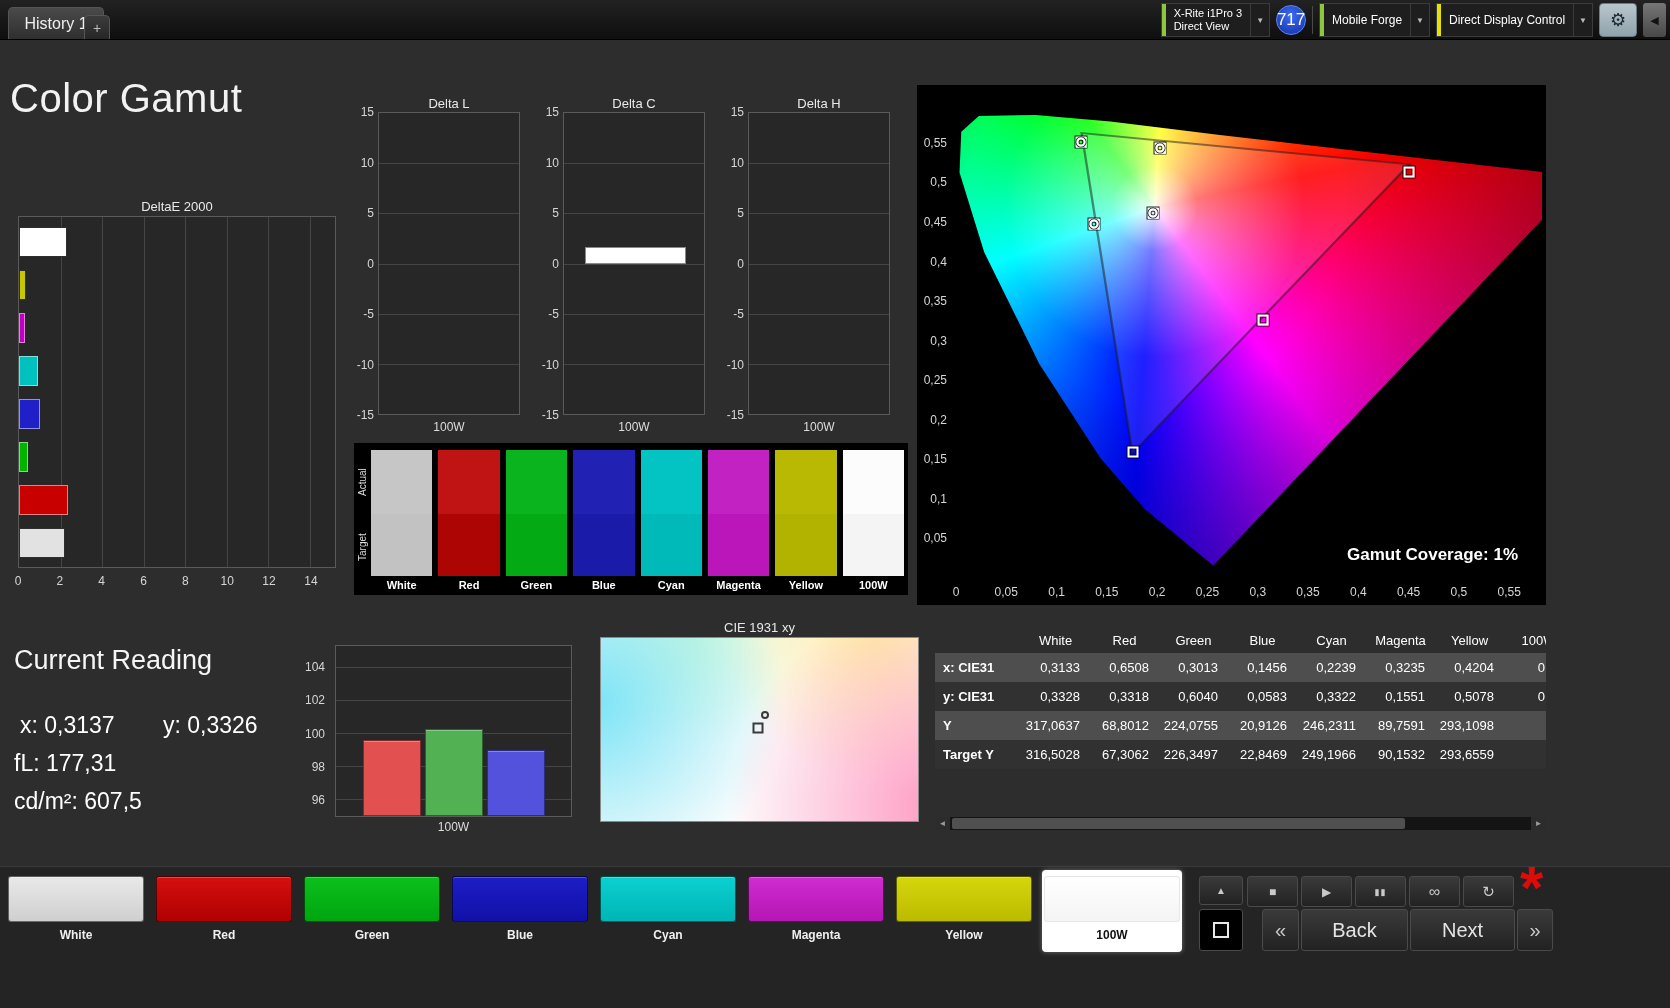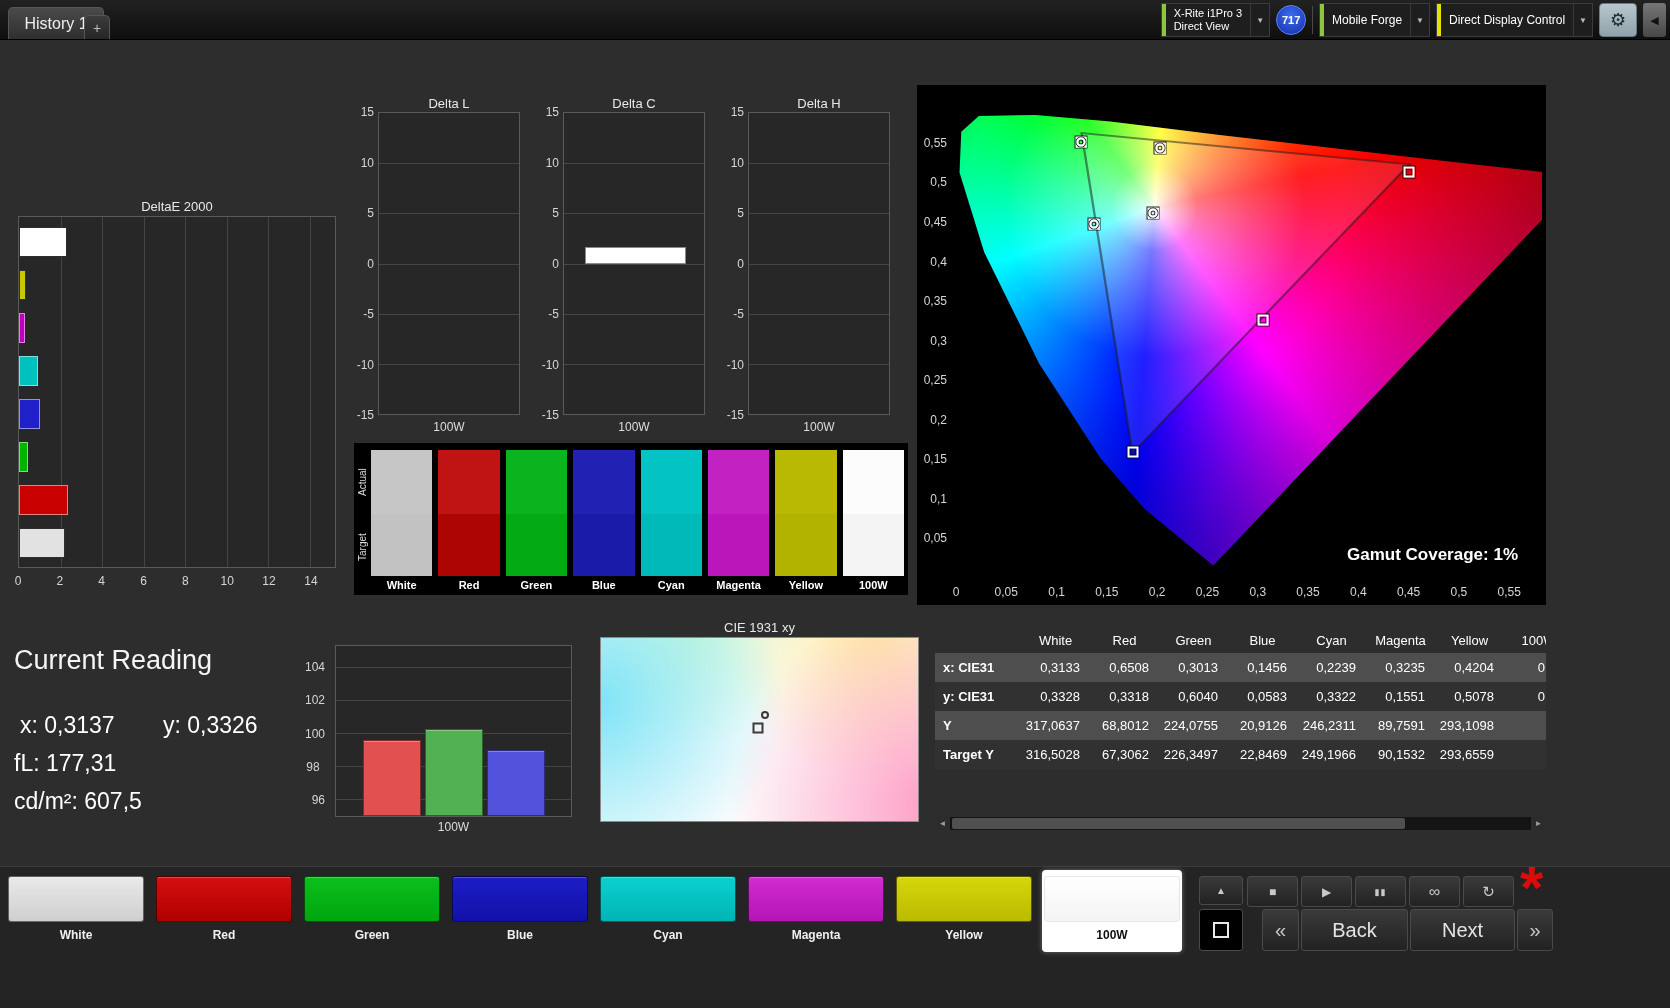--- a/index.html
+++ b/index.html
@@ -9,21 +9,21 @@
   
   .topbar{position:absolute;top:0;left:0;right:0;height:40px;background:linear-gradient(#222,#0e0e0e);border-bottom:1px solid #000}
   .tab{position:absolute;left:8px;bottom:0;width:96px;height:32px;background:linear-gradient(#4a4a4a,#2f2f2f);border:1px solid #565656;border-bottom:none;border-radius:5px 5px 0 0;color:#eee;font-size:16px;display:flex;align-items:center;justify-content:center}
   .tab.add{left:84px;width:26px;height:24px;font-size:14px;color:#bbb;background:linear-gradient(#3c3c3c,#262626)}
   .topbar-right{position:absolute;right:4px;top:3px;height:34px;display:flex;align-items:stretch;gap:6px}
   .dd{position:relative;display:flex;align-items:center;background:#1e1e1e;border:1px solid #3c3c3c;color:#fff;padding-left:12px}
   .dd .accent{position:absolute;left:0;top:0;bottom:0;width:4px;background:#8dc63f}
   .dd-text{font-size:11px;line-height:13px;white-space:nowrap}
   .dd-text.single{font-size:12px}
   .chev{margin-left:8px;align-self:stretch;display:flex;align-items:center;padding:0 5px;border-left:1px solid #3a3a3a;color:#bbb;font-size:8px}
-  .badge{width:30px;height:30px;margin-top:2px;border-radius:50%;background:radial-gradient(circle at 50% 35%,#3c6cf0,#142fa8);border:1px solid #5a86ff;color:#fff;font-size:11px;font-weight:bold;display:flex;align-items:center;justify-content:center}
+  .badge{width:30px;height:30px;margin-top:2px;border-radius:50%;background:radial-gradient(circle at 50% 35%,#3c6cf0,#142fa8);border:1px solid #5a86ff;color:#fff;font-size:17px;font-weight:normal;display:flex;align-items:center;justify-content:center}
   .vsep{width:1px;background:#4a4a4a;margin:3px 0}
   .gear-btn{width:38px;background:linear-gradient(#b9c6cc,#8fa2ab);border-radius:4px;border:1px solid #6b7c85;display:flex;align-items:center;justify-content:center;font-size:18px;color:#1d2a30}
   .collapse-btn{width:23px;background:linear-gradient(#767676,#484848);border-radius:3px;display:flex;align-items:center;justify-content:center;color:#121212;font-size:11px}
 
   .page-title{position:absolute;left:10px;top:76px;font-size:40px;font-weight:300;color:#f2f2f2;letter-spacing:.5px}
 
   
   .panel-title{position:absolute;font-size:13px;color:#e8e8e8;text-align:center}
   .chart-box{position:absolute;background:#272727;border:1px solid #5a5a5a}
   .gridline-v{position:absolute;top:0;bottom:0;width:1px;background:#454545}
@@ -168,20 +168,21 @@
       </div>
       <div class="gear-btn">
           <span>⚙</span>
         </div>
       <div class="collapse-btn">
           <span>◀</span>
         </div>
     </div>
   </header>
 
+  <div class="page-title">Color Gamut</div>
 
   <div class="panel-title" id="deltae-title">DeltaE 2000</div>
   <div class="chart-box" id="deltae-plot">
       <div class="gridline-v" style="left: 13.1579%;"></div>
       <div class="gridline-v" style="left: 26.3158%;"></div>
       <div class="gridline-v" style="left: 39.4737%;"></div>
       <div class="gridline-v" style="left: 52.6316%;"></div>
       <div class="gridline-v" style="left: 65.7895%;"></div>
       <div class="gridline-v" style="left: 78.9474%;"></div>
       <div class="gridline-v" style="left: 92.1053%;"></div>
@@ -366,21 +367,21 @@
   <div class="cr-line" style="left:20px;top:712px"><span>x:</span>&nbsp;<span>0,3137</span></div>
   <div class="cr-line" style="left:163px;top:712px"><span>y:</span>&nbsp;<span>0,3326</span></div>
   <div class="cr-line" style="left:14px;top:750px"><span>fL:</span>&nbsp;<span>177,31</span></div>
   <div class="cr-line" style="left:14px;top:788px"><span>cd/m²:</span>&nbsp;<span>607,5</span></div>
 
   <div class="panel-title" id="rgb-title">RGB Balance</div>
   <div id="rgb-yticks">
       <div class="tick-yr" style="top: calc(12.6214% - 7px);">104</div>
       <div class="tick-yr" style="top: calc(32.0388% - 7px);">102</div>
       <div class="tick-yr" style="top: calc(51.4563% - 7px);">100</div>
-      <div class="tick-yr" style="top: calc(70.8738% - 7px); text-align: center;">98</div>
+      <div class="tick-yr" style="top: calc(70.8738% - 7px);">98</div>
       <div class="tick-yr" style="top: calc(90.2913% - 7px);">96</div>
     </div>
   <div class="chart-box" id="rgb-plot">
       <div class="gridline-h" style="top: 12.6214%;"></div>
       <div class="gridline-h" style="top: 32.0388%;"></div>
       <div class="gridline-h" style="top: 51.4563%;"></div>
       <div class="gridline-h" style="top: 70.8738%;"></div>
       <div class="gridline-h" style="top: 90.2913%;"></div>
       <div class="rgb-bar" style="left: 27px; height: 44.6602%; background: rgb(226, 80, 80);"></div>
       <div class="rgb-bar" style="left: 89px; height: 51.4563%; background: rgb(82, 177, 82);"></div>

